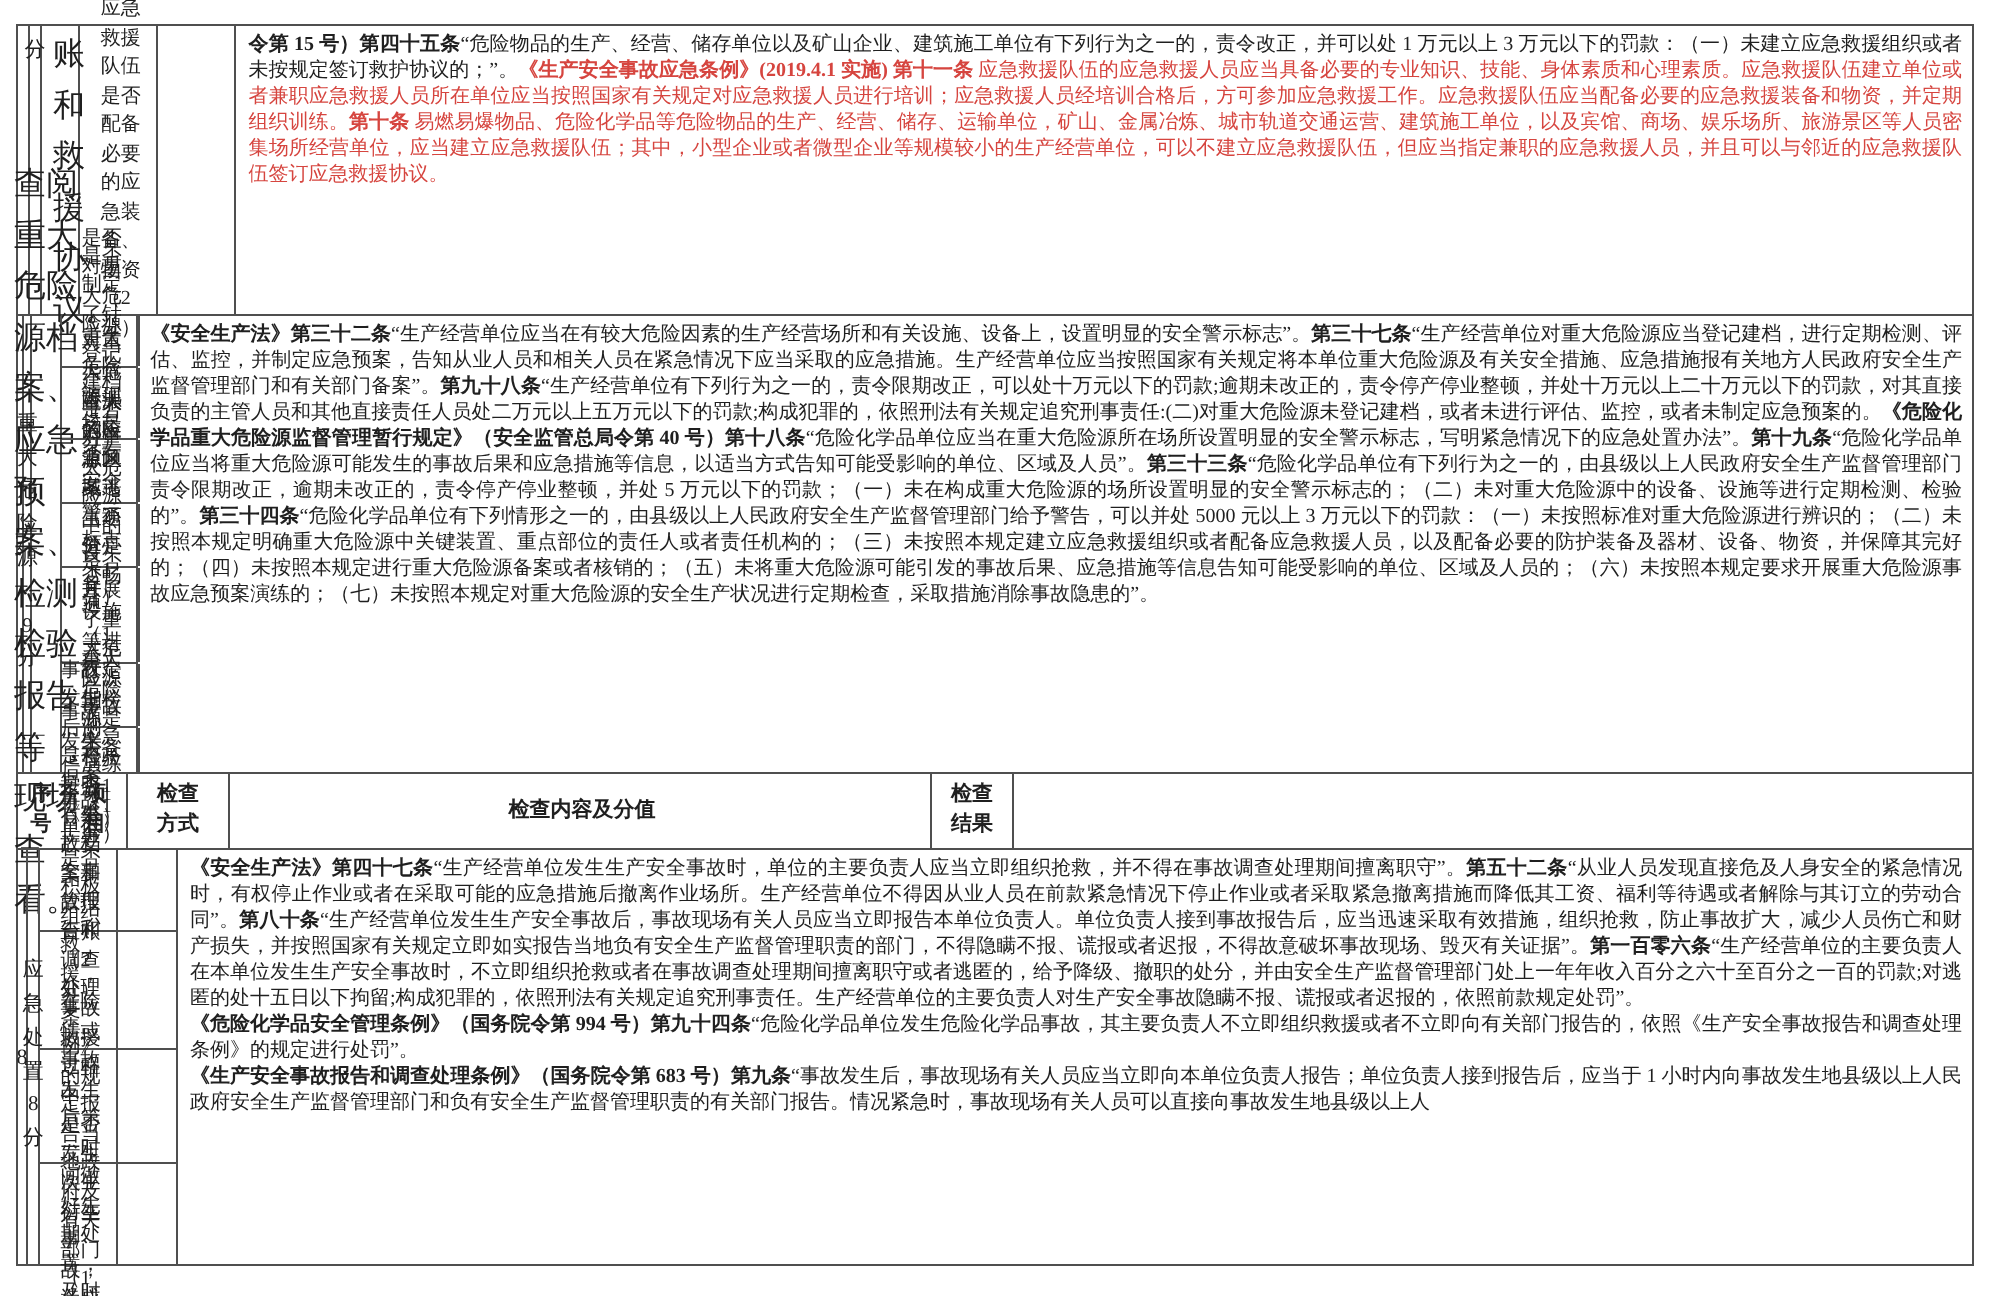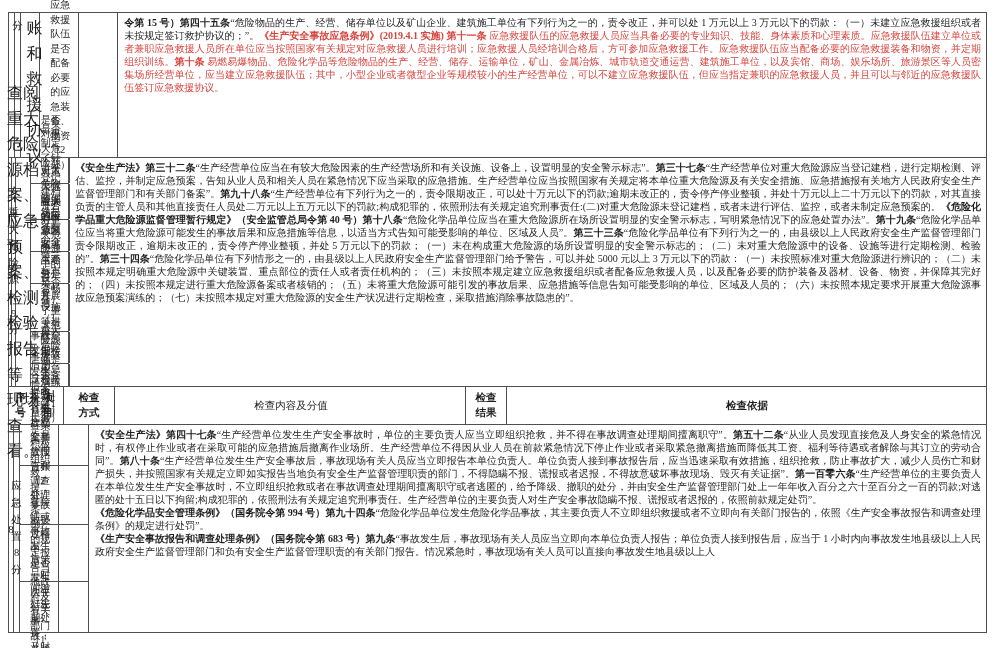--- a/index.html
+++ b/index.html
@@ -31,21 +31,21 @@
   .content{flex:1 1 auto;border-right:1px solid var(--line);box-sizing:border-box;
            padding:2px 8px 2px 10px;display:flex;align-items:center;
            font-size:10px;line-height:1.45;}
   .result{width:40px;flex:0 0 auto;}
   .cc{display:flex;align-items:center;justify-content:center;text-align:center;}
   .topal{display:flex;align-items:flex-start;justify-content:center;text-align:center;padding-top:5px;}
   .vitem{white-space:pre-line;font-size:10.5px;line-height:1.6;}
   .method{font-size:16px;line-height:1.6;padding:2px 5px;text-align:justify;box-sizing:border-box;}
   .serial{font-size:11px;}
   .hcell{font-weight:bold;font-size:10.5px;white-space:pre-line;line-height:1.35;}
-  .hcontent{justify-content:center;font-weight:normal;font-size:10.5px;}
+  .hcontent{justify-content:center;font-weight:bold;font-size:10.5px;}
   .b{font-weight:bold;font-family:Liberation Serif, serif;}
   .r{color:var(--red);}
 </style>
 </head>
 <body style="background: rgb(255, 255, 255);">
 
 <div class="table">
 
   <div class="band b6">
     <div class="c c1 cc serial"></div>
@@ -111,21 +111,20 @@
 目</div>
     <div class="c c3 cc hcell">检查
 方式</div>
     <div class="c c4w">
       <div class="subrow">
         <div class="content hcontent">检查内容及分值</div>
         <div class="result cc hcell">检查
 结果</div>
       </div>
     </div>
-    <div class="c c6 cc hcell" style="display:flex;text-align:center;white-space:normal;">检查依据</div>
   </div>
 
   <div class="band">
     <div class="c c1 cc serial">8</div>
     <div class="c c2 cc vitem">应
 急
 处
 置
 8
 分</div>

